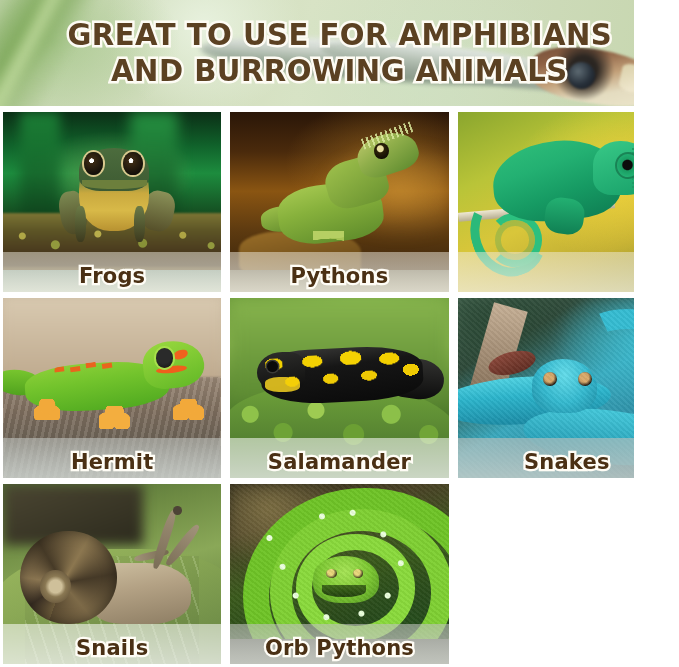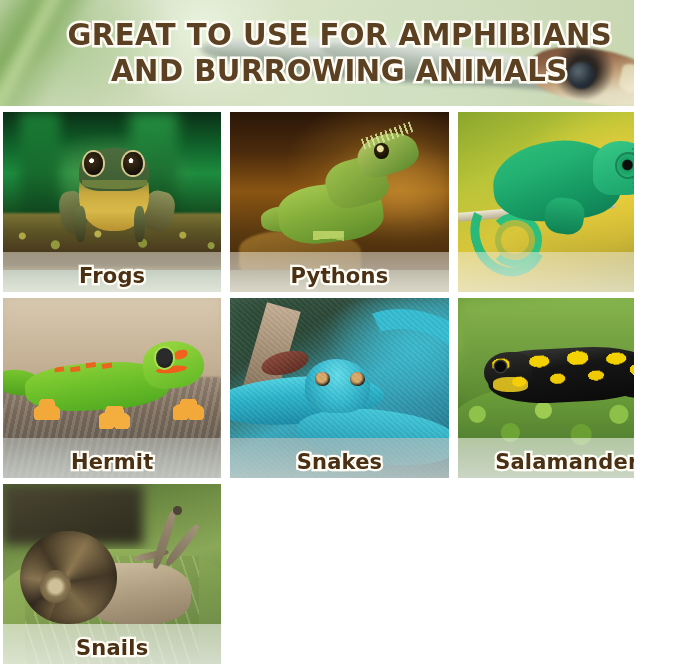--- a/index.html
+++ b/index.html
@@ -579,64 +579,81 @@
         <div class="gk-eye"></div>
         <div class="gk-foot1"></div>
         <div class="gk-foot2"></div>
         <div class="gk-foot3"></div>
       </div>
       <div class="cap-band band-gray"></div>
       <div class="caption">Hermit</div>
     </div>
 
     <div class="cell">
+      <div class="photo ph-sala">
+        <div class="sal-bgblur"></div>
+        <div class="sal-moss"></div>
+        <div class="sal-tail"></div>
+        <div class="sal-body"></div>
+        <div class="sal-head"></div>
+        <div class="sal-chin"></div>
+        <div class="sal-spots"></div>
+        <div class="sal-eye"></div>
+      </div>
+      <div class="cap-band band-light"></div>
+      <div class="caption">Salamander</div>
+    </div>
+
+    <div class="cell">
       <div class="photo ph-snake">
         <div class="sn-bg"></div>
         <div class="sn-branch"></div>
         <div class="sn-branch2"></div>
         <div class="sn-coil2"></div>
         <div class="sn-tail"></div>
         <div class="sn-coil1"></div>
         <div class="sn-coil3"></div>
         <div class="sn-head"></div>
         <div class="sn-eye-l"></div>
         <div class="sn-eye-r"></div>
         <div class="sn-scales"></div>
       </div>
       <div class="cap-band band-gray"></div>
       <div class="caption">Snakes</div>
     </div>
 
     <div class="cell">
-      <div class="photo ph-sala">
-        <div class="sal-bgblur"></div>
-        <div class="sal-moss"></div>
-        <div class="sal-tail"></div>
-        <div class="sal-body"></div>
-        <div class="sal-head"></div>
-        <div class="sal-chin"></div>
-        <div class="sal-spots"></div>
-        <div class="sal-eye"></div>
-      </div>
-      <div class="cap-band band-light"></div>
-      <div class="caption">Salamander</div>
-    </div>
-
-    <div class="cell">
       <div class="photo ph-snail">
         <div class="sl-bgdark"></div>
         <div class="sl-leaf"></div>
         <div class="sl-leafvein"></div>
         <div class="sl-body"></div>
         <div class="sl-shell"></div>
         <div class="sl-shell-core"></div>
         <div class="sl-tent3"></div>
         <div class="sl-tent1"></div>
         <div class="sl-tent2"></div>
         <div class="sl-eyetip"></div>
       </div>
       <div class="cap-band band-light"></div>
       <div class="caption">Snails</div>
     </div>
 
+    <div class="cell">
+      <div class="photo ph-python">
+        <div class="py-bg"></div>
+        <div class="py-coil-outer"></div>
+        <div class="py-coil-mid"></div>
+        <div class="py-coil-in"></div>
+        <div class="py-head"></div>
+        <div class="py-eye-l"></div>
+        <div class="py-eye-r"></div>
+        <div class="py-mouth"></div>
+        <div class="py-dots"></div>
+        <div class="py-scales"></div>
+        <div class="py-floor"></div>
+      </div>
+      <div class="cap-band band-gray"></div>
+      <div class="caption">Orb Pythons</div>
+    </div>
 
   </div>
 </div>
 
 </body></html>

